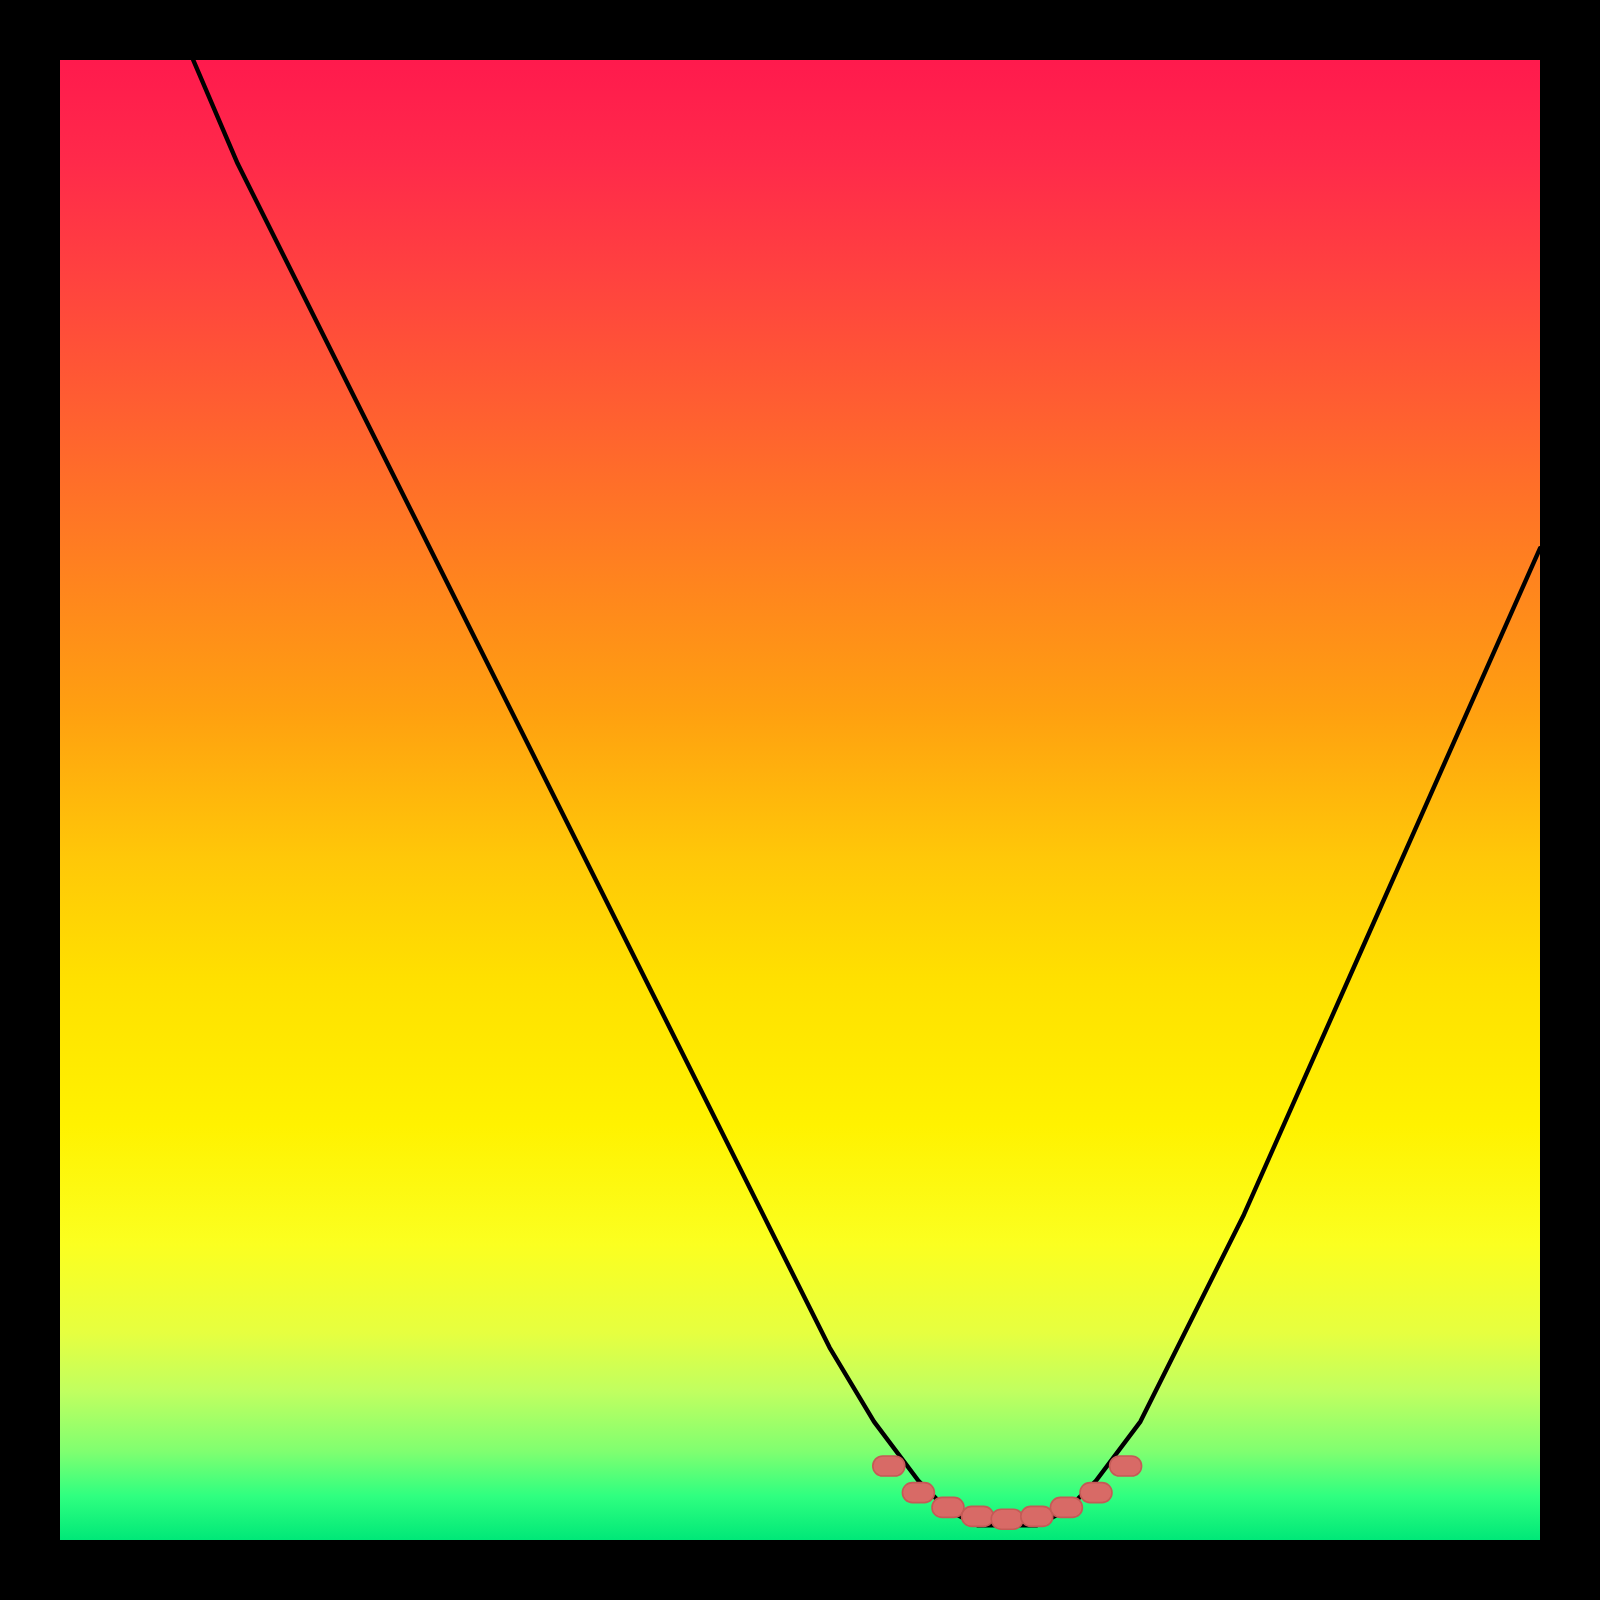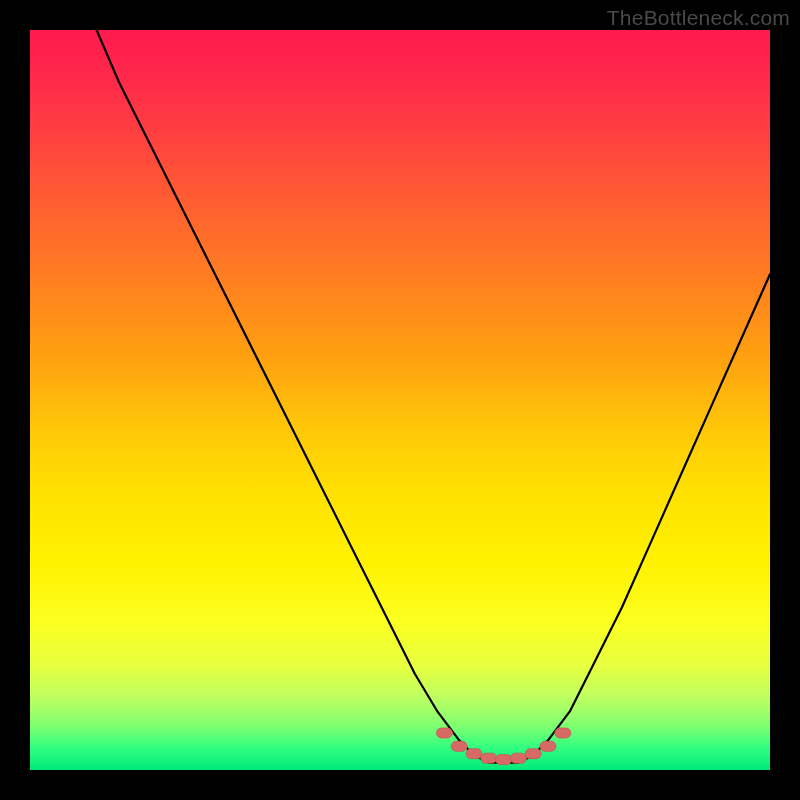--- a/index.html
+++ b/index.html
@@ -54,21 +54,20 @@
   svg {
     position: absolute;
     left: 0; top: 0;
   }
 </style>
 </head>
 <body>
 
 <div class="frame">
 
-  <div class="watermark">TheBottleneck.com</div>
 
   <div class="plot">
 
     <svg id="curve-svg" width="740" height="740" viewBox="0 0 740 740">
       <path id="curve-path" fill="none" stroke-width="2.2" stroke-linecap="round" stroke-linejoin="round" d="M66.6 0.0 L88.8 51.8 L118.4 111.0 L148.0 170.2 L177.6 229.4 L207.2 288.6 L236.8 347.8 L266.4 407.0 L296.0 466.2 L325.6 525.4 L355.2 584.6 L384.8 643.8 L407.0 680.8 L429.2 710.4 L444.0 725.2 L458.8 732.6 L473.6 732.6 L488.4 732.6 L503.2 725.2 L518.0 710.4 L540.2 680.8 L562.4 636.4 L592.0 577.2 L621.6 510.6 L651.2 444.0 L680.8 377.4 L710.4 310.8 L740.0 244.2" stroke="#000000"></path>
       <g id="markers">
           <rect x="406.4" y="698.0" width="16" height="10" rx="5" ry="5" fill="#d86a66" stroke="#c45a56" stroke-width="0.8"></rect>
           <rect x="421.2" y="711.3" width="16" height="10" rx="5" ry="5" fill="#d86a66" stroke="#c45a56" stroke-width="0.8"></rect>
           <rect x="436.0" y="718.7" width="16" height="10" rx="5" ry="5" fill="#d86a66" stroke="#c45a56" stroke-width="0.8"></rect>
           <rect x="450.8" y="723.2" width="16" height="10" rx="5" ry="5" fill="#d86a66" stroke="#c45a56" stroke-width="0.8"></rect>

